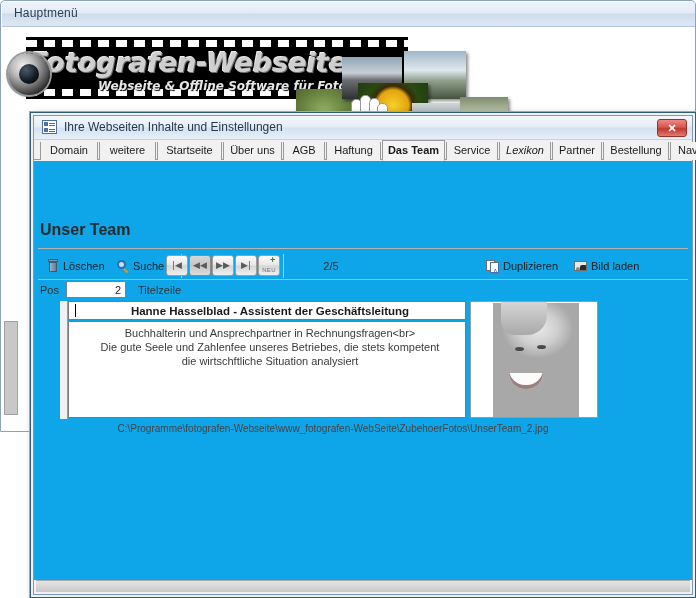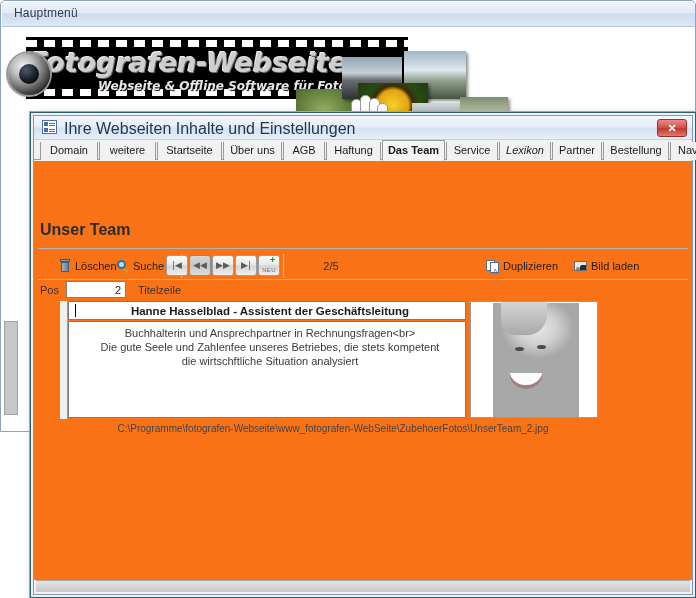--- a/index.html
+++ b/index.html
@@ -140,21 +140,21 @@
     position: absolute; background: #4a6fa0; display: block;
   }
   .dlg-icon i.b1 { left: 1px; top: 1px; width: 4px; height: 4px; }
   .dlg-icon i.b2 { left: 1px; top: 7px; width: 4px; height: 4px; }
   .dlg-icon i.l1 { left: 6px; top: 2px; width: 6px; height: 1px; }
   .dlg-icon i.l2 { left: 6px; top: 4px; width: 6px; height: 1px; }
   .dlg-icon i.l3 { left: 6px; top: 8px; width: 6px; height: 1px; }
   .dlg-icon i.l4 { left: 6px; top: 10px; width: 6px; height: 1px; }
   .dlg-title-text {
     position: absolute; left: 30px; top: 4px;
-    font-size: 16px; color: #24374e;
+    font-size: 12px; color: #24374e;
   }
   .dlg-close {
     position: absolute; right: 5px; top: 3px; width: 30px; height: 18px;
     background: linear-gradient(to bottom, #e98b86 0%, #d9534a 45%, #c0392f 55%, #e07b72 100%);
     border: 1px solid #9b2f26; border-radius: 3px;
     color: #fff; font-size: 11px; font-weight: bold;
     text-align: center; line-height: 17px;
     box-sizing: border-box; cursor: pointer;
   }
 
@@ -177,21 +177,21 @@
     top: 0px; height: 21px; line-height: 19px;
     background: #f4f4f4; font-weight: bold;
     border-top: 1px solid #9a9a9a;
     border-bottom: 1px solid #f4f4f4;
     z-index: 3;
   }
 
   
   .page-body {
     position: absolute; left: 0; top: 45px; right: 0; bottom: 14px;
-    background: #f97316;
+    background: #0ea5e9;
   }
   .page-heading {
     position: absolute; left: 6px; top: 60px;
     font-size: 16px; font-weight: bold; color: #2a2a2a;
   }
   .hrule {
     position: absolute; left: 4px; top: 87px; width: 650px; height: 1px;
     background: #b4b4b4;
   }
 
@@ -422,21 +422,21 @@
         <div class="tab" style="left:569px; width:66px;">Bestellung</div>
         <div class="tab" style="left:636px; width:68px;">Navigation</div>
       </div>
 
       <div class="page-body">
 
         <div class="page-heading">Unser Team</div>
         <div class="hrule"></div>
 
         <div class="toolbar">
-          <div class="tb-btn" style="left:20px; width:66px;text-align:center;">
+          <div class="tb-btn" style="left:8px; width:66px;text-align:center;">
             <span class="icn ic-trash">
               <span class="lid"></span>
                 <span class="can"></span>
             </span>
             <span class="lbl">Löschen</span>
           </div>
           <div class="tb-btn" style="left:78px; width:58px;">
             <span class="icn ic-search">
               <span class="ring"></span>
                 <span class="stick"></span>

